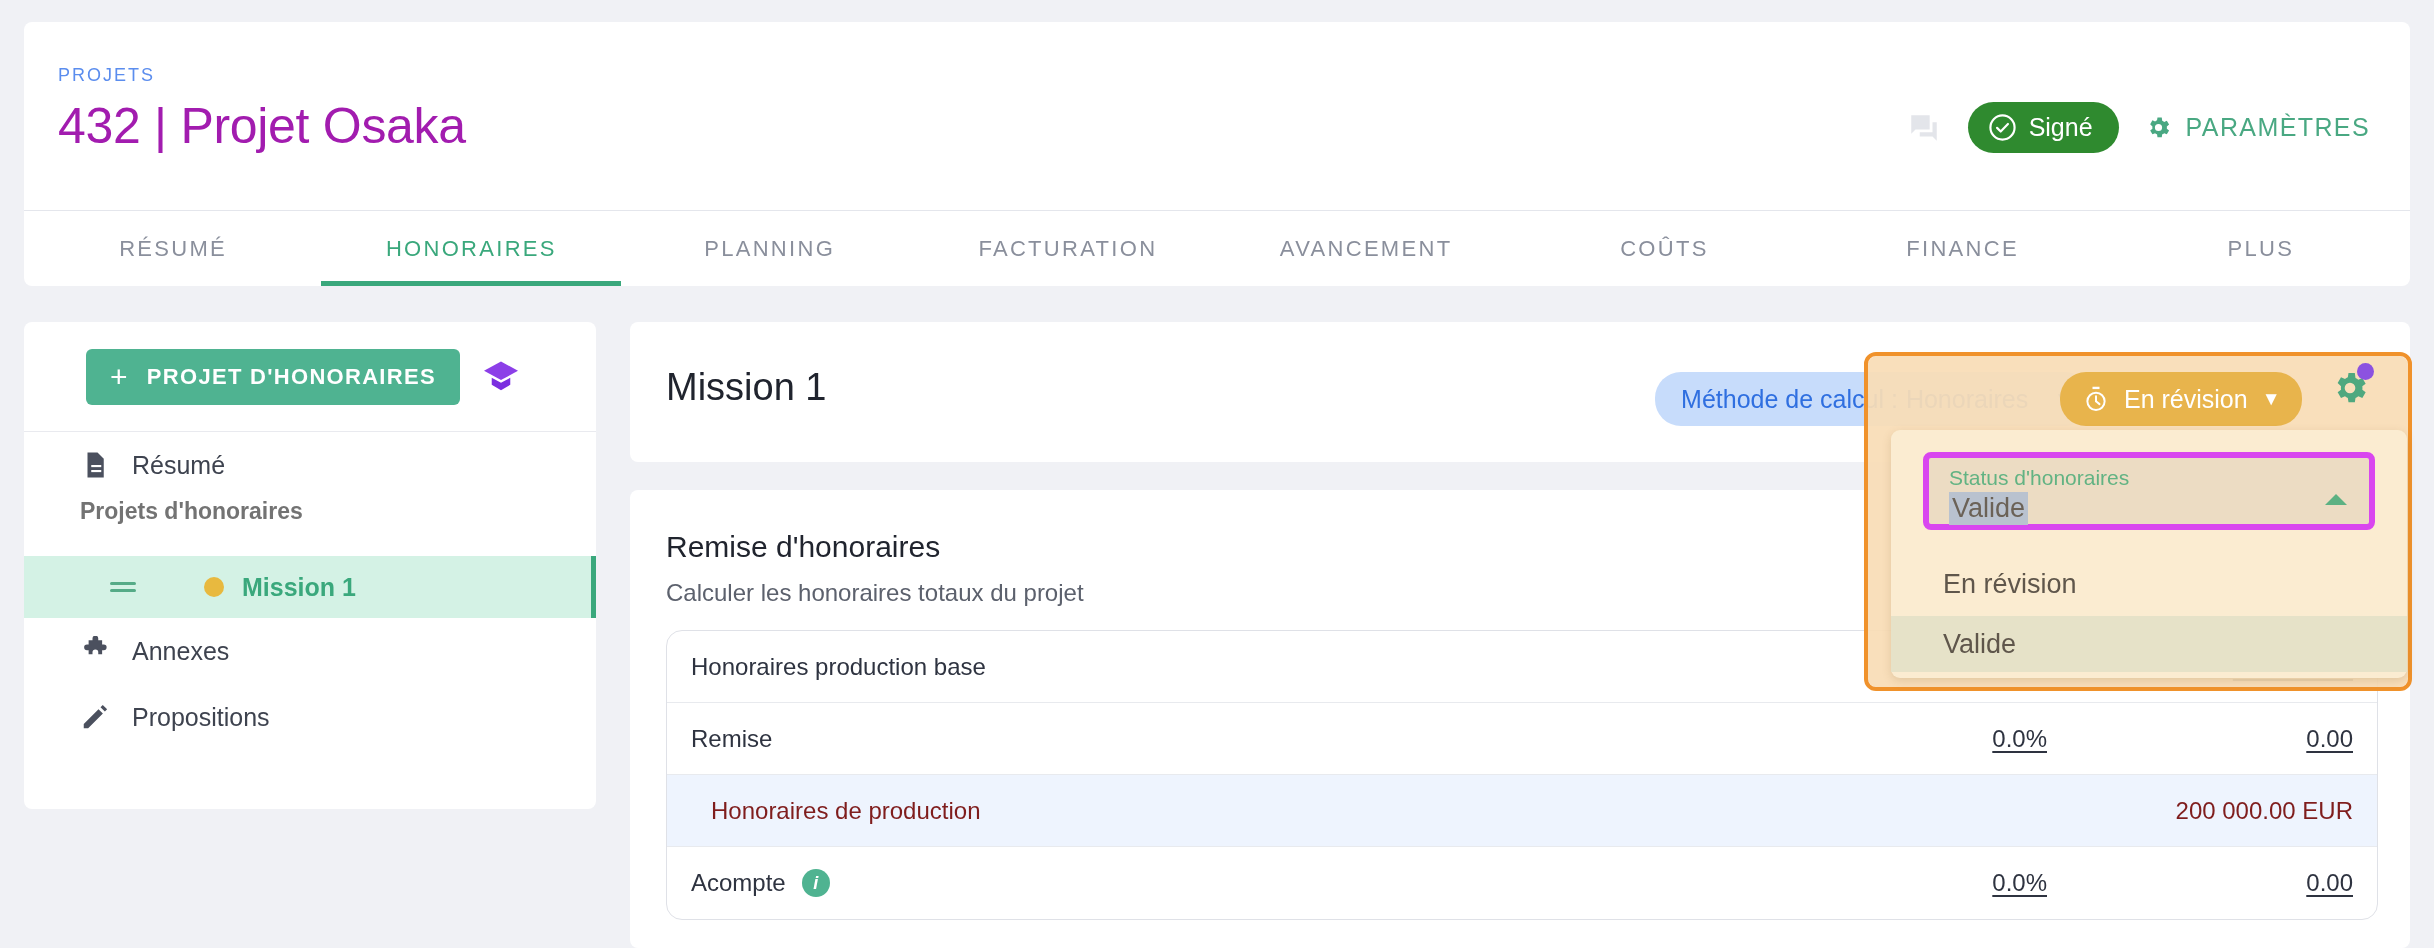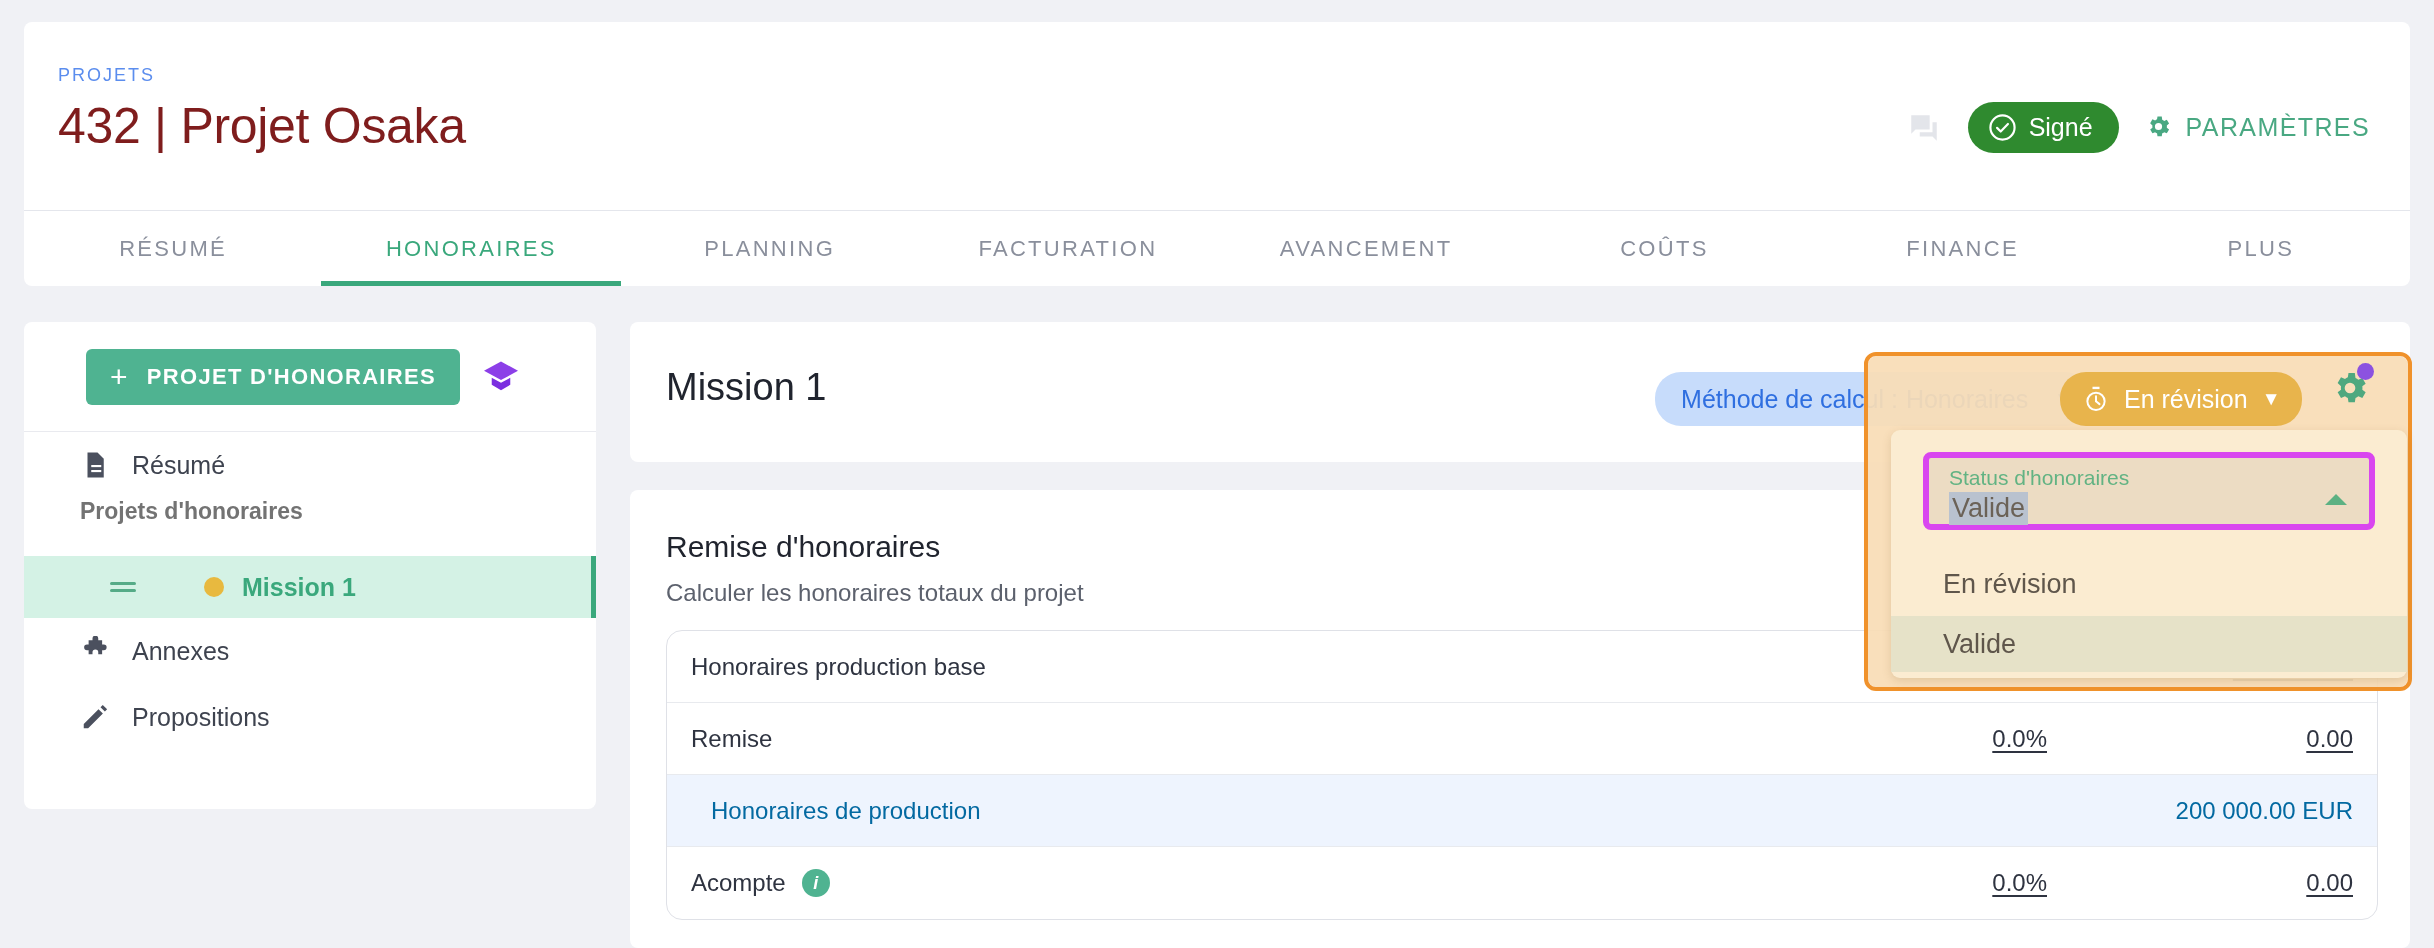--- a/index.html
+++ b/index.html
@@ -19,39 +19,39 @@
   }
   .breadcrumb {
     position: absolute; left: 34px; top: 43px;
     font-size: 18px; font-weight: 400;
     letter-spacing: 2.0px;
     color: #5b8dee;
   }
   .page-title {
     position: absolute; left: 34px; top: 75px;
     font-size: 50px; font-weight: 400;
-    color: #7f1d1d;
+    color: #a21caf;
     letter-spacing: -0.3px;
   }
   .header-actions {
     position: absolute; right: 40px; top: 80px;
     display: flex; align-items: center; gap: 26px;
   }
   .comment-icon { width: 36px; height: 34px; display:block; }
   .signed-pill {
     display: flex; align-items: center; gap: 12px;
     background: #2f8a2f; color: #fff;
     border-radius: 26px;
     padding: 11px 26px 11px 20px;
     font-size: 25px; font-weight: 400;
     cursor: pointer;
   }
   .signed-pill svg { width: 29px; height: 29px; flex:none; }
   .settings-link {
-    display:flex; gap:14px;
+    display:flex; align-items:center; gap:14px;
     color:#49a882; font-size:25px; font-weight:500;
     letter-spacing:1.4px; cursor:pointer;
   }
   .settings-link svg { width:27px; height:27px; flex:none; }
 
   
   .tabbar {
     position: absolute; left: 24px; top: 210px;
     width: 2386px; height: 76px;
     background: #fff;
@@ -172,21 +172,21 @@
     border:1px solid #dfe1e7; border-radius:16px;
     overflow:hidden;
   }
   .trow {
     display:flex; align-items:center;
     height: 72px; border-bottom:1px solid #e8eaee;
     font-size:24px; color:#2e3340;
   }
   .trow:last-child { border-bottom:none; }
   .trow.hl { background:#eef4fe; }
-  .trow.hl .tlabel, .trow.hl .tval { color:#0369a1;padding-left:44px; }
+  .trow.hl .tlabel, .trow.hl .tval { color:#7f1d1d;padding-left:44px; }
   .tlabel { flex:1; padding-left:24px; display:flex; align-items:center; gap:16px; }
   .tpct { width: 230px; text-align:right; }
   .tval { width: 330px; text-align:right; padding-right:24px; }
   .u { text-decoration:underline; text-underline-offset:4px; cursor:pointer; }
   .info-dot {
     width:28px; height:28px; border-radius:50%;
     background:#4fb391; color:#fff;
     font-size:18px; font-weight:700; font-style:italic;
     display:flex; align-items:center; justify-content:center;
   }

